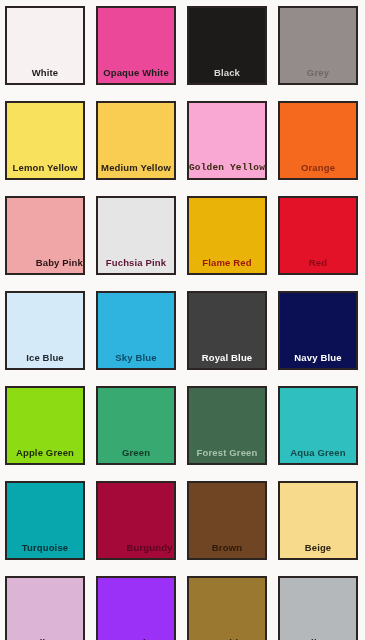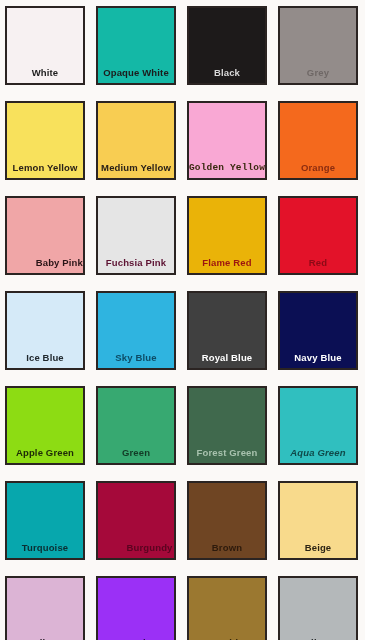--- a/index.html
+++ b/index.html
@@ -43,21 +43,21 @@
     white-space: nowrap;
   }
 </style>
 </head>
 <body style="background: rgb(251, 249, 247);">
 
 <div id="swatch-grid">
     <div class="swatch" style="background: rgb(247, 241, 242); border-color: rgb(43, 36, 34);">
       <span class="swatch-label" style="color: rgb(28, 28, 28);">White</span>
     </div>
-    <div class="swatch" style="background: #14b8a6; border-color: rgb(43, 36, 34);">
+    <div class="swatch" style="background: #ec4899; border-color: rgb(43, 36, 34);">
       <span class="swatch-label" style="color: rgb(28, 28, 28);">Opaque White</span>
     </div>
     <div class="swatch" style="background: rgb(29, 26, 26); border-color: rgb(43, 36, 34);">
       <span class="swatch-label" style="color: rgb(216, 216, 216);">Black</span>
     </div>
     <div class="swatch" style="background: rgb(147, 140, 138); border-color: rgb(43, 36, 34);">
       <span class="swatch-label" style="color: rgb(111, 104, 102);">Grey</span>
     </div>
     <div class="swatch" style="background: rgb(248, 225, 92); border-color: rgb(43, 36, 34);">
       <span class="swatch-label" style="color: rgb(42, 33, 24);">Lemon Yellow</span>
@@ -98,21 +98,21 @@
     <div class="swatch" style="background: rgb(141, 220, 19); border-color: rgb(43, 36, 34);">
       <span class="swatch-label" style="color: rgb(30, 42, 8);">Apple Green</span>
     </div>
     <div class="swatch" style="background: rgb(55, 169, 113); border-color: rgb(43, 36, 34);">
       <span class="swatch-label" style="color: rgb(18, 59, 38);">Green</span>
     </div>
     <div class="swatch" style="background: rgb(64, 105, 77); border-color: rgb(43, 36, 34);">
       <span class="swatch-label" style="color: rgb(168, 194, 174);">Forest Green</span>
     </div>
     <div class="swatch" style="background: rgb(48, 191, 191); border-color: rgb(43, 36, 34);">
-      <span class="swatch-label" style="color: rgb(15, 74, 74); font-style: italic;">Aqua Green</span>
+      <span class="swatch-label" style="color: rgb(15, 74, 74);">Aqua Green</span>
     </div>
     <div class="swatch" style="background: rgb(7, 167, 173); border-color: rgb(43, 36, 34);">
       <span class="swatch-label" style="color: rgb(11, 47, 51);">Turquoise</span>
     </div>
     <div class="swatch" style="background: rgb(165, 9, 58); border-color: rgb(43, 36, 34);">
       <span class="swatch-label" style="color: rgb(90, 4, 32); padding-left: 27px;">Burgundy</span>
     </div>
     <div class="swatch" style="background: rgb(111, 69, 35); border-color: rgb(43, 36, 34);">
       <span class="swatch-label" style="color: rgb(45, 26, 12);">Brown</span>
     </div>

